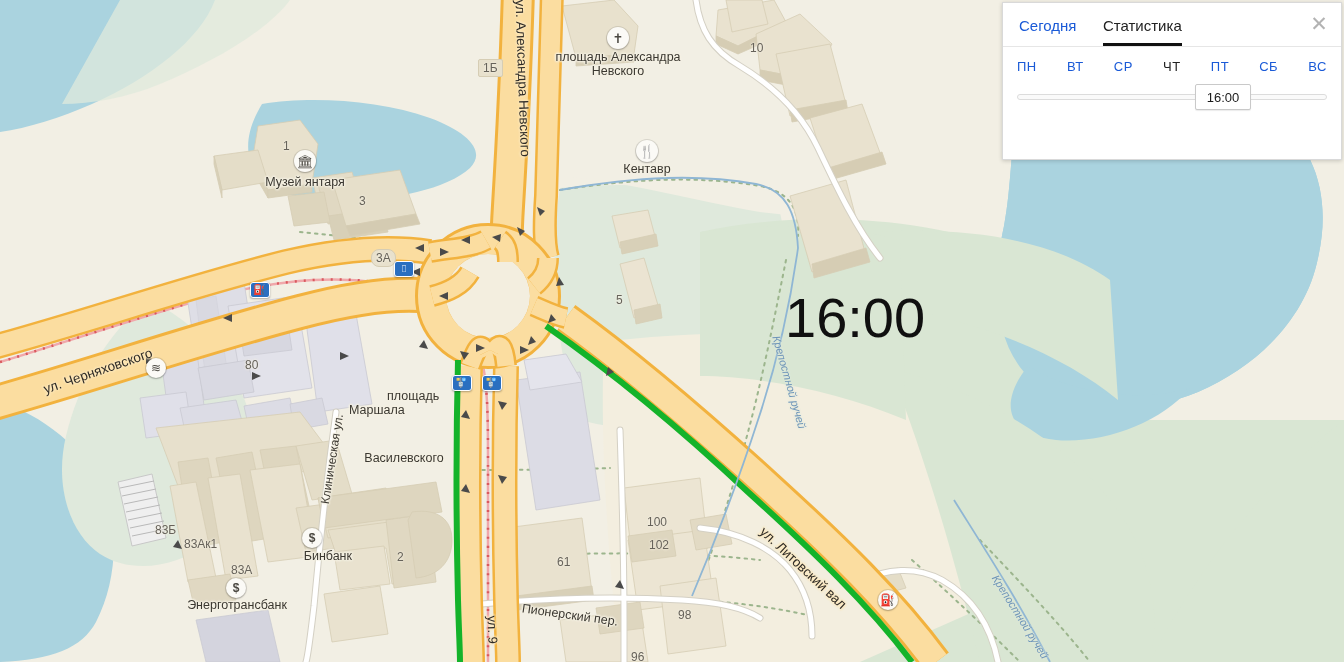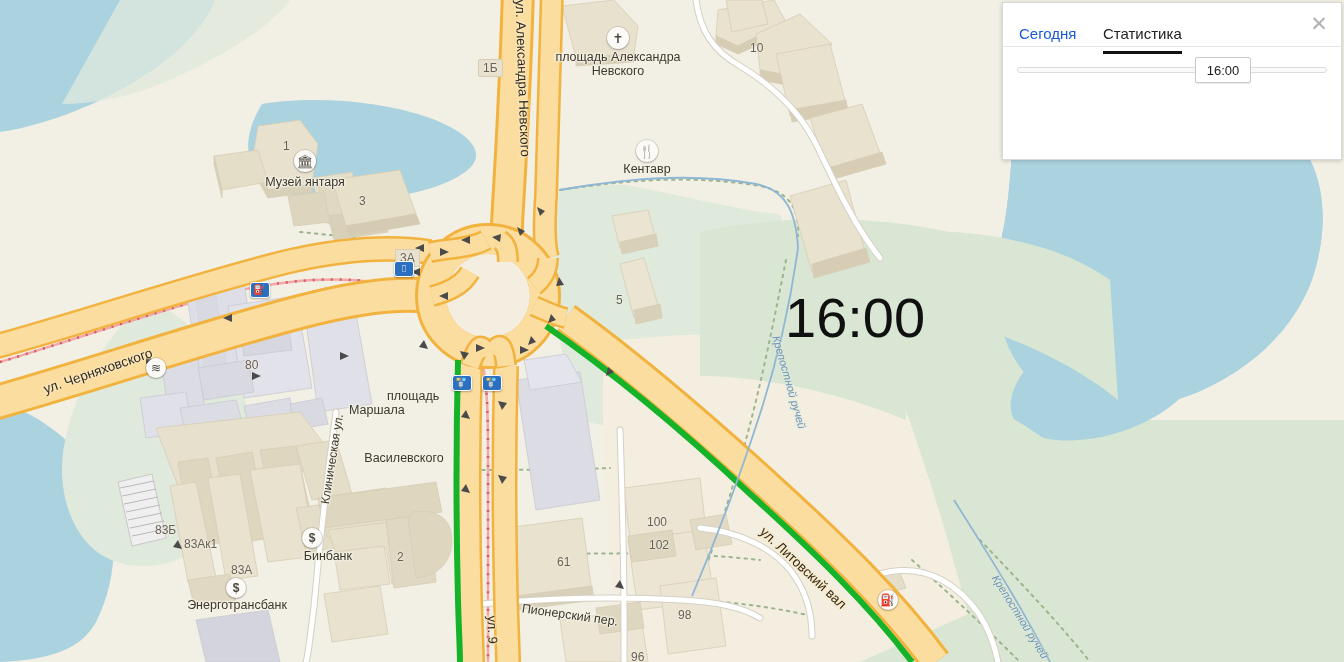--- a/index.html
+++ b/index.html
@@ -97,21 +97,21 @@
     left: 1002px; top: 2px;
     width: 340px; height: 158px;
     background: #ffffff;
     border: 1px solid #d9d9d9;
     box-shadow: 0 1px 4px rgba(0,0,0,.18);
     font-family: "Liberation Sans", sans-serif;
   }
   #panel-tabs {
     position: relative;
     height: 44px;
-    padding: 22px 16px 0 16px;
+    padding: 14px 16px 0 16px;
     border-bottom: 1px solid #e6e6e6;
   }
   .tab {
     display: inline-block;
     font-size: 15px;
     color: #1a5ad7;
     cursor: pointer;
     margin-right: 22px;
     padding-bottom: 9px;
     position: relative;
@@ -469,21 +469,21 @@
     <g stroke="#8fb6d4" stroke-width="1.8" fill="none">
       <path d="M798,248 C790,306 776,366 758,420 C738,482 714,544 692,596"></path>
       <path d="M954,500 C984,548 1018,600 1050,662"></path>
       <path d="M560,190 C640,176 700,174 756,184 C786,190 796,212 798,248"></path>
     </g>
   </svg>
 
   <div class="housenum" style="left:478px; top:59px; background:#e8e1cd; padding:1px 4px; border:1px solid #d6cdb4; border-radius:2px;">1Б</div>
   <div class="housenum" style="left:283px; top:139px;">1</div>
   <div class="housenum" style="left:359px; top:194px;">3</div>
-  <div class="housenum" style="left:371px; top:249px; background:#e8e1cd; padding:1px 4px; border:1px solid #d6cdb4; border-radius:0;margin-left:24px;">3А</div>
+  <div class="housenum" style="left:371px; top:249px; background:#e8e1cd; padding:1px 4px; border:1px solid #d6cdb4; border-radius:8px;">3А</div>
   <div class="housenum" style="left:750px; top:41px;">10</div>
   <div class="housenum" style="left:616px; top:293px;">5</div>
   <div class="housenum" style="left:245px; top:358px;">80</div>
   <div class="housenum" style="left:155px; top:498px;margin-top:25px;">83Б</div>
   <div class="housenum" style="left:184px; top:537px;">83Ак1</div>
   <div class="housenum" style="left:231px; top:563px;">83А</div>
   <div class="housenum" style="left:397px; top:550px;">2</div>
   <div class="housenum" style="left:647px; top:515px;">100</div>
   <div class="housenum" style="left:649px; top:538px;">102</div>
   <div class="housenum" style="left:557px; top:555px;">61</div>
@@ -537,20 +537,29 @@
   <div class="bignum">16:00</div>
 
   <div id="stats-panel">
 
     <div id="panel-tabs">
       <span class="tab">Сегодня</span>
       <span class="tab active">Статистика</span>
       <span id="close-btn">✕</span>
     </div>
 
+    <div id="day-row">
+      <span class="day">ПН</span>
+      <span class="day">ВТ</span>
+      <span class="day">СР</span>
+      <span class="day active">ЧТ</span>
+      <span class="day">ПТ</span>
+      <span class="day">СБ</span>
+      <span class="day">ВС</span>
+    </div>
 
 
     <div id="slider-wrap">
       <div id="slider-track"></div>
       <div id="slider-thumb">16:00</div>
     </div>
   </div>
 
 </div>
 

